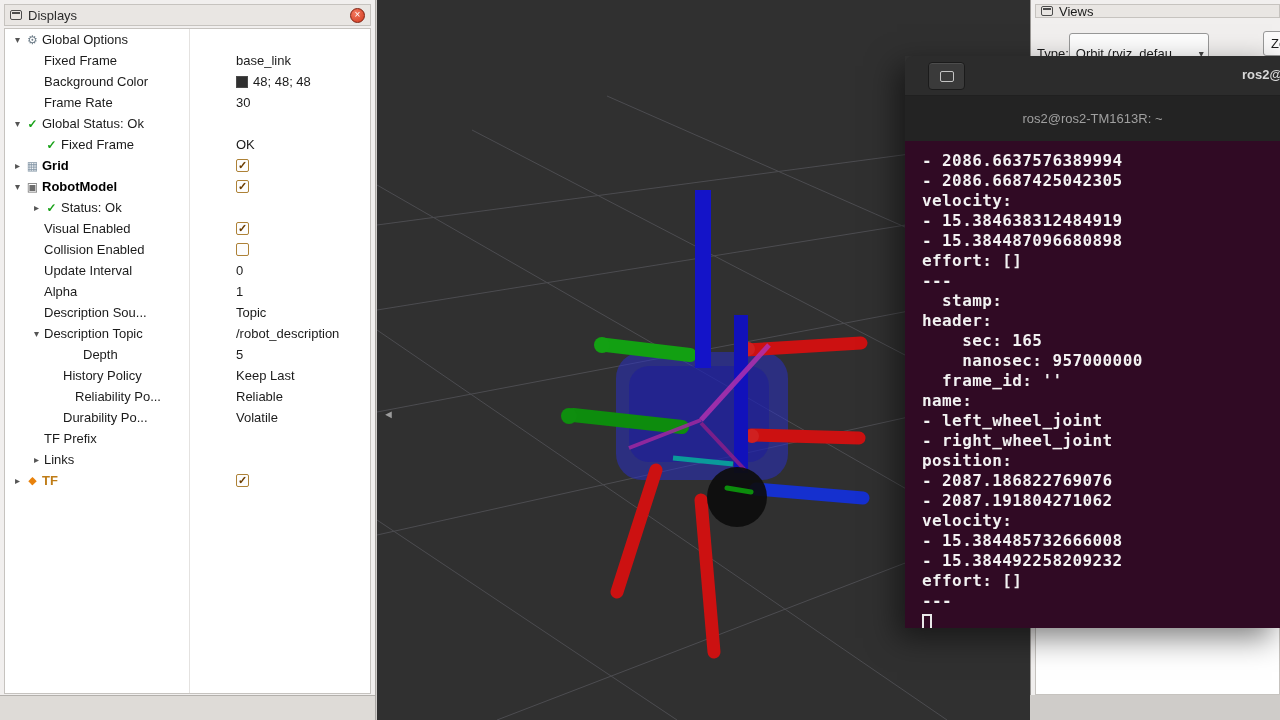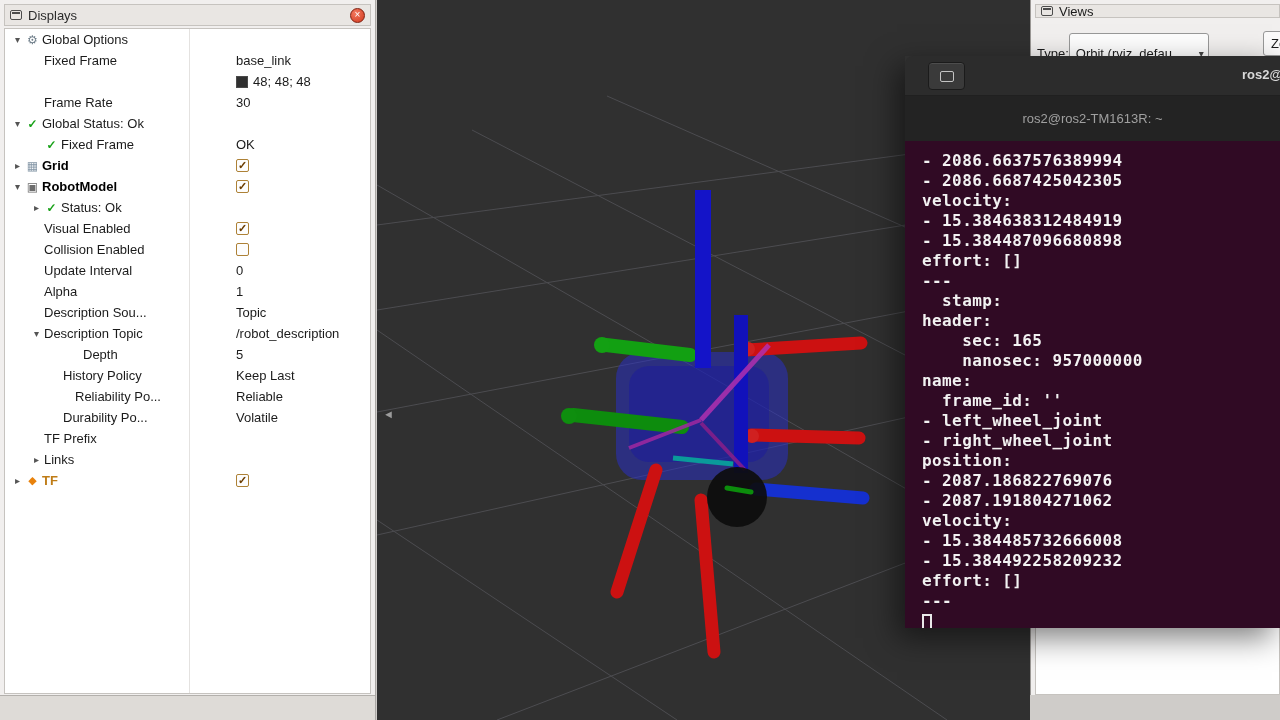--- a/index.html
+++ b/index.html
@@ -84,20 +84,24 @@
             <div class="row-value"></div>
           </div>
           <div class="tree-row">
             <div class="row-left" style="padding-left: 25px;">
               <span class="expander"></span>
               <span class="tlabel">Fixed Frame</span>
             </div>
             <div class="row-value">base_link</div>
           </div>
           <div class="tree-row">
+            <div class="row-left" style="padding-left: 25px;">
+              <span class="expander"></span>
+              <span class="tlabel">Background Color</span>
+            </div>
             <div class="row-value"><span class="swatch" style="background: rgb(48, 48, 48);"></span>48; 48; 48</div>
           </div>
           <div class="tree-row">
             <div class="row-left" style="padding-left: 25px;">
               <span class="expander"></span>
               <span class="tlabel">Frame Rate</span>
             </div>
             <div class="row-value">30</div>
           </div>
           <div class="tree-row">
@@ -329,22 +333,22 @@
           <div class="tline">- 2086.6687425042305</div>
           <div class="tline">velocity:</div>
           <div class="tline">- 15.384638312484919</div>
           <div class="tline">- 15.384487096680898</div>
           <div class="tline">effort: []</div>
           <div class="tline">---</div>
           <div class="tline">  stamp:</div>
           <div class="tline">header:</div>
           <div class="tline">    sec: 165</div>
           <div class="tline">    nanosec: 957000000</div>
+          <div class="tline">  frame_id: ''</div>
           <div class="tline">name:</div>
-          <div class="tline">  frame_id: ''</div>
           <div class="tline">- left_wheel_joint</div>
           <div class="tline">- right_wheel_joint</div>
           <div class="tline">position:</div>
           <div class="tline">- 2087.186822769076</div>
           <div class="tline">- 2087.191804271062</div>
           <div class="tline">velocity:</div>
           <div class="tline">- 15.384485732666008</div>
           <div class="tline">- 15.384492258209232</div>
           <div class="tline">effort: []</div>
           <div class="tline">---</div>

